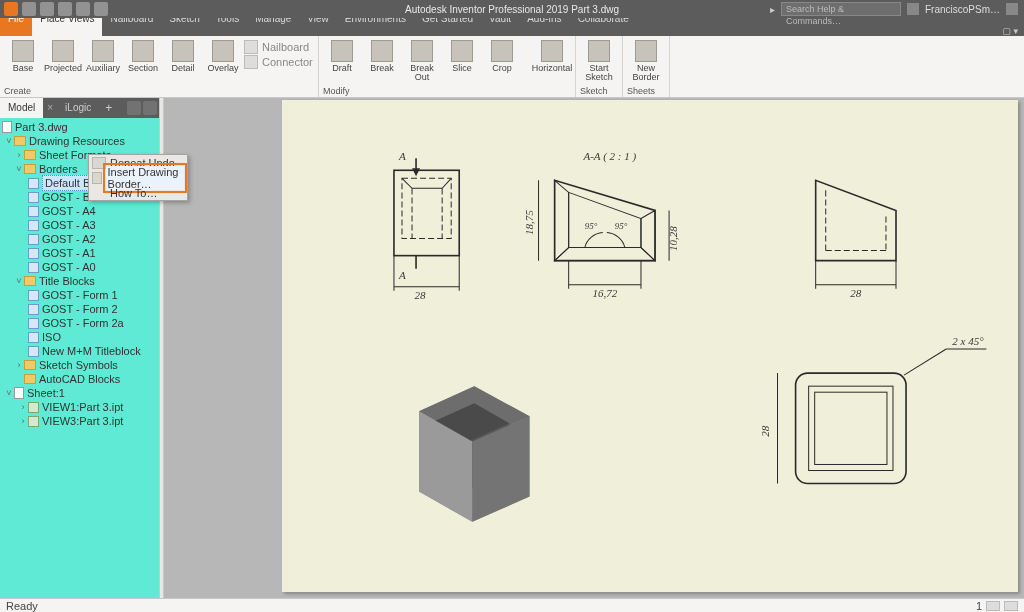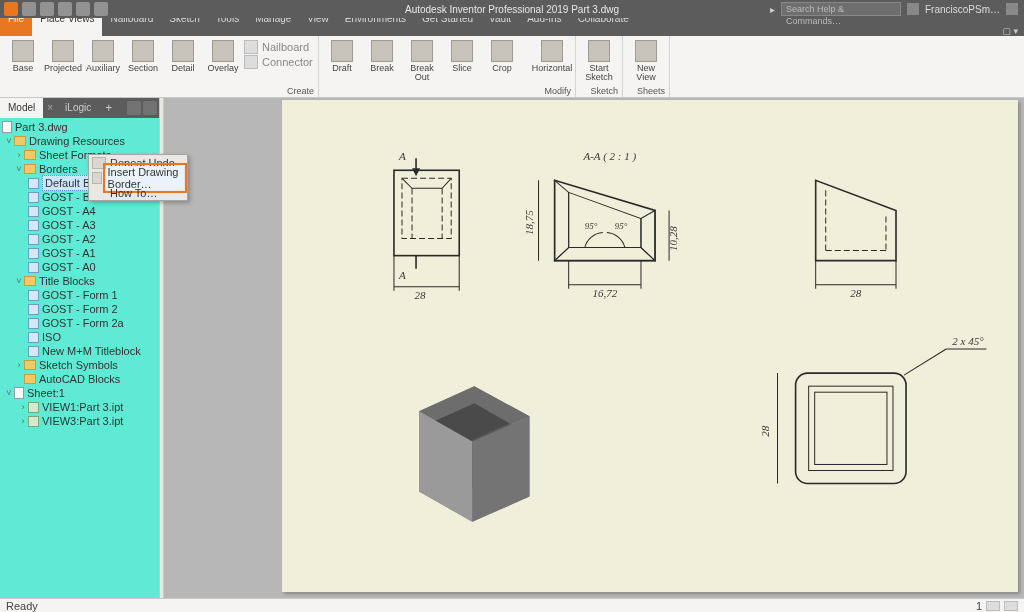--- a/index.html
+++ b/index.html
@@ -19,21 +19,21 @@
 
 .ribbon-tabs { height:18px; background:#5c5c5c; display:flex; align-items:flex-end; padding-left:0; }
 .ribbon-tabs .tab { padding:0 8px; height:26px; line-height:18px; font-size:10px; color:#d8d8d8; cursor:pointer; }
 .ribbon-tabs .tab.file { background:#e87722; color:#fff; font-weight:400; }
 .ribbon-tabs .tab.active { background:#f5f4f2; color:#333; }
 
 
 .ribbon { height:62px; background:#f5f4f2; border-bottom:1px solid #c8c8c8; display:flex; }
 .rgroup { display:flex; flex-direction:column; border-right:1px solid #d6d4d0; padding:2px 4px 0 4px; }
 .rgroup .items { display:flex; gap:2px; flex:1; }
-.rgroup .label { text-align:right; font-size:9px; color:#555; padding:1px 0; }
+.rgroup .label { text-align:left; font-size:9px; color:#555; padding:1px 0; }
 .rbtn { display:flex; flex-direction:column; align-items:center; justify-content:flex-start; width:38px; padding:2px 1px; cursor:pointer; gap:2px; }
 .rbtn.big .ico { width:22px; height:22px; }
 .rbtn .ico { width:20px; height:20px; background:#c7c3ba; border:1px solid #9e9a92; }
 .rbtn .lbl { font-size:9px; color:#444; text-align:center; line-height:1; }
 .rside { display:flex; flex-direction:column; gap:1px; padding-top:2px; width:70px; }
 .rside-row { display:flex; align-items:center; gap:4px; font-size:9px; color:#888; }
 .rside-row .mini { width:14px; height:14px; background:#ddd; border:1px solid #bbb; }
 
 
 .workspace { position:absolute; top:98px; left:0; right:0; bottom:14px; display:flex; }
@@ -192,21 +192,21 @@
           <div class="ico"></div>
           <div class="lbl" style="width:34px">Start Sketch</div>
         </div>
       </div>
     <div class="label">Sketch</div>
   </div>
   <div class="rgroup">
     <div class="items">
         <div class="rbtn big">
           <div class="ico"></div>
-          <div class="lbl" style="width:34px">New View</div>
+          <div class="lbl" style="width:34px">New Border</div>
         </div>
       </div>
     <div class="label">Sheets</div>
   </div>
 </div>
 
 <div class="workspace">
 
   <div class="browser">
     <div class="browser-tabs">

